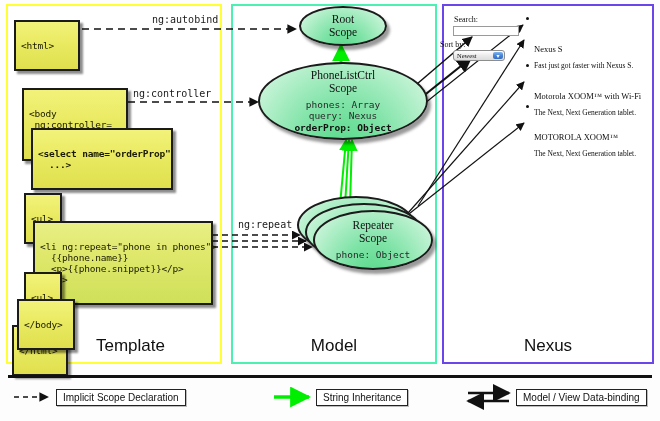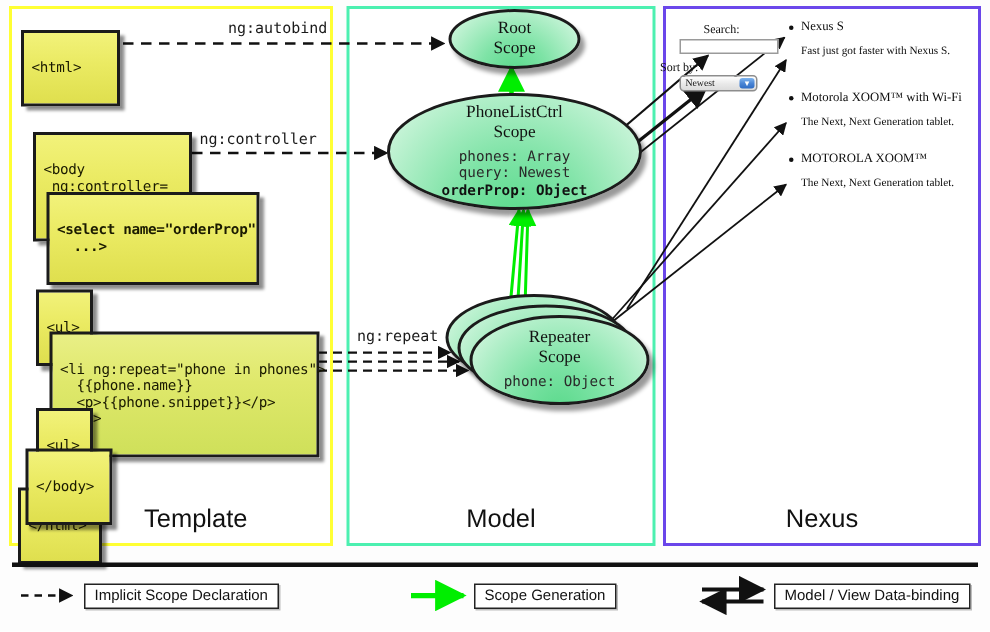--- a/index.html
+++ b/index.html
@@ -65,21 +65,21 @@
     border:1px solid #8d8d8d;border-radius:3px;
     background:linear-gradient(180deg,#ffffff 0%,#e9e9e9 55%,#dcdcdc 100%);
     font-size:6.5px;color:#111;font-family:"Liberation Serif",serif;
     padding:0 14px 0 3px;line-height:10px;overflow:hidden;white-space:nowrap;
   }
   .v-select .arrowbtn{
     position:absolute;right:1px;top:1px;bottom:1px;width:10px;border-radius:2px;
     background:linear-gradient(180deg,#7fb5ef 0%,#4b86d6 50%,#2f6cc4 100%);
     color:#fff;font-size:6px;text-align:center;line-height:9px;
   }
-  .phone-item{position:absolute;font-family:"Liberation Serif",serif;color:#0d0d0d;}
+  .phone-item{position:absolute;font-family:"Liberation Serif",serif;color:#0d0d0d;margin-top:32px;}
   .phone-name{font-size:8.5px;white-space:nowrap;}
   .phone-bullet{position:absolute;width:3px;height:3px;border-radius:50%;background:#111;}
   .phone-snippet{font-size:7.5px;white-space:nowrap;}
 
   
   .edge-label{
     position:absolute;font-family:"DejaVu Sans Mono","Liberation Mono",monospace;
     font-size:10px;color:#1a1a1a;white-space:nowrap;
   }
 
@@ -178,31 +178,31 @@
   <div class="edge-label" style="left:152px;top:14px;">ng:autobind</div>
   <div class="edge-label" style="left:133px;top:88px;">ng:controller</div>
   <div class="edge-label" style="left:238px;top:219px;">ng:repeat</div>
 
   <div class="scope" style="left:299px;top:6px;width:88px;height:40px;">
     <div class="sname">Root<br>Scope</div>
   </div>
 
   <div class="scope" style="left:258px;top:62px;width:170px;height:78px;">
     <div class="sname">PhoneListCtrl<br>Scope</div>
-    <div class="sprops"><span>phones: Array</span><br><span>query: Newest</span><br><span class="bd">orderProp: Object</span></div>
+    <div class="sprops"><span>phones: Array</span><br><span>query: Nexus</span><br><span class="bd">orderProp: Object</span></div>
   </div>
 
   <div class="scope" style="left:297px;top:196px;width:118px;height:58px;"></div>
   <div class="scope" style="left:305px;top:203px;width:118px;height:58px;"></div>
   <div class="scope" style="left:313px;top:210px;width:120px;height:60px;">
     <div class="sname">Repeater<br>Scope</div>
     <div class="sprops">phone: Object</div>
   </div>
 
-  <div class="v-label" style="left:454px;top:15px;margin-left:15px;">Search:</div>
+  <div class="v-label" style="left:454px;top:15px;">Search:</div>
   <div class="v-input" style="left:453px;top:26px;width:66px;height:10px;"></div>
 
   <div class="v-label" style="left:440px;top:40px;">Sort by:</div>
   <div class="v-select" style="left:453px;top:50px;width:52px;height:11px;">
     <span>Newest</span>
     <span class="arrowbtn">▾</span>
   </div>
 
   <div class="phone-bullet" style="left:526px;top:17px;"></div>
   <div class="phone-item phone-name" style="left:534px;top:12px;">Nexus S</div>
@@ -212,16 +212,16 @@
   <div class="phone-item phone-name" style="left:534px;top:59px;">Motorola XOOM™  with Wi-Fi</div>
   <div class="phone-item phone-snippet" style="left:534px;top:76px;">The Next, Next Generation tablet.</div>
 
   <div class="phone-bullet" style="left:526px;top:105px;"></div>
   <div class="phone-item phone-name" style="left:534px;top:100px;">MOTOROLA XOOM™</div>
   <div class="phone-item phone-snippet" style="left:534px;top:117px;">The Next, Next Generation tablet.</div>
 
   <div id="legend-rule"></div>
 
   <div class="legend-box" style="left:56px;top:389px;">Implicit Scope Declaration</div>
-  <div class="legend-box" style="left:316px;top:389px;">Scope Generation</div>
+  <div class="legend-box" style="left:316px;top:389px;">String Inheritance</div>
   <div class="legend-box" style="left:516px;top:389px;">Model / View Data-binding</div>
 
 </div>
 
 </body></html>

